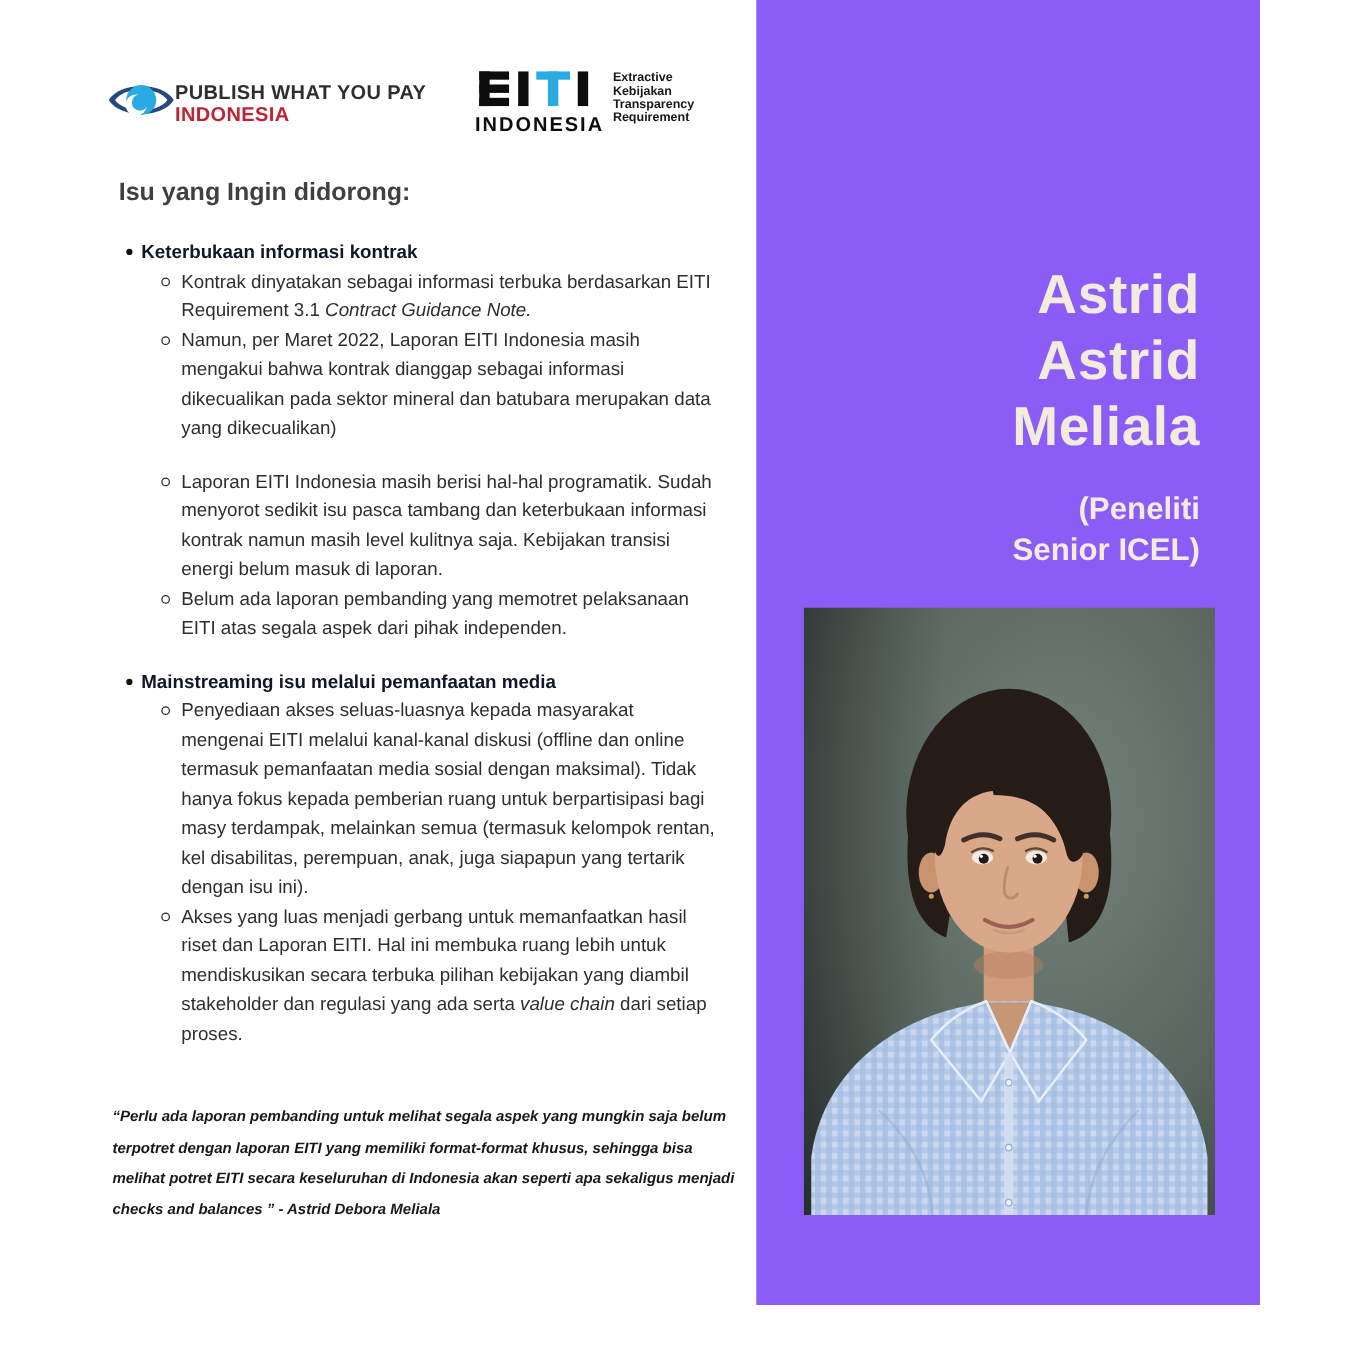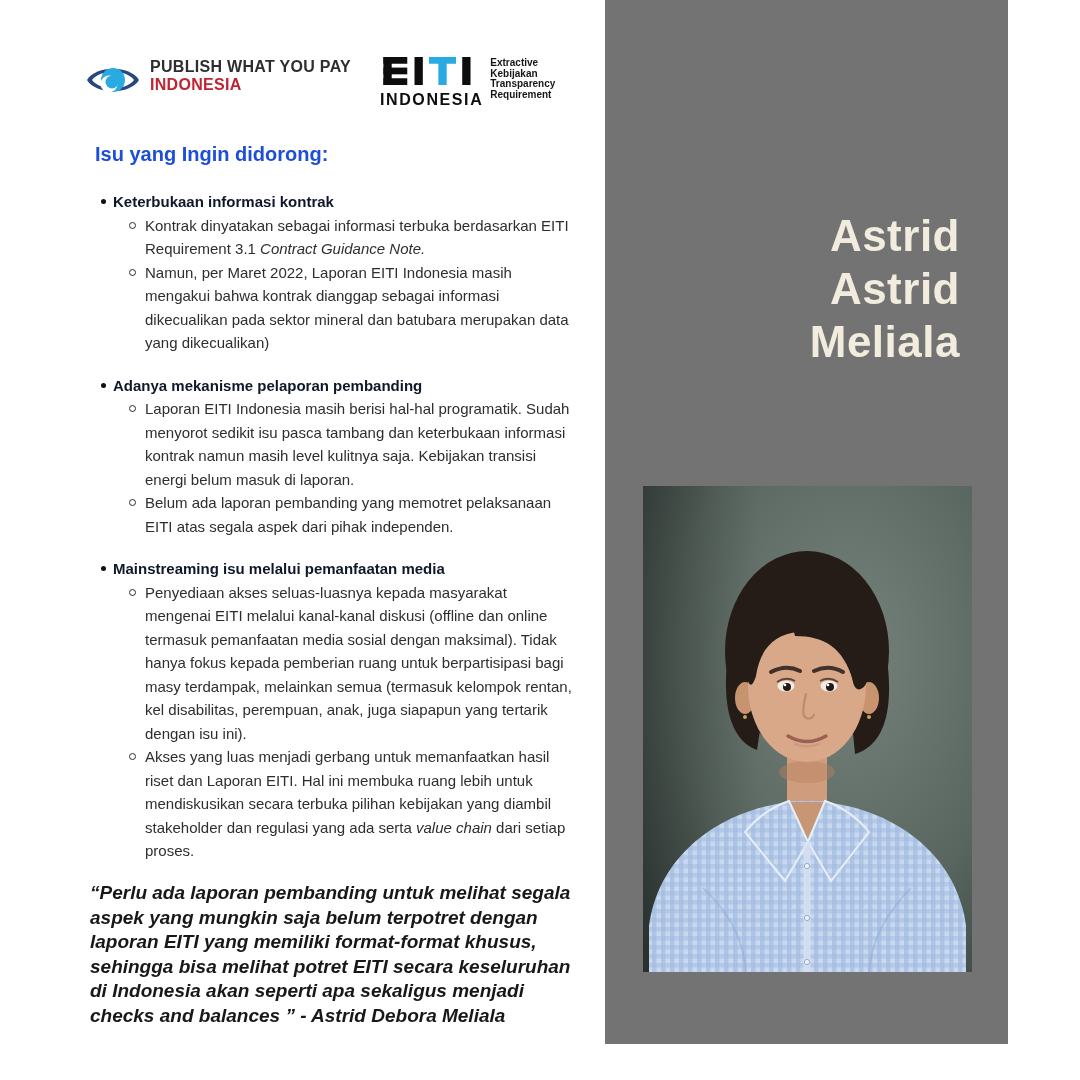--- a/index.html
+++ b/index.html
@@ -2,48 +2,48 @@
 <html><head>
 <meta charset="utf-8">
 <style>
   html,body { margin:0; padding:0; background:#ffffff; }
   .page {
     position:relative; width:1080px; height:1080px; background:#ffffff;
     font-family:"Liberation Sans", sans-serif; overflow:hidden;
   }
 
   
-  .pwyp { position:absolute; left:86px; top:58px; display:flex; align-items:flex-start; gap:10px; }
+  .pwyp { position:absolute; left:86px; top:58px; display:flex; align-items:flex-end; }
   .pwyp-text { display:flex; flex-direction:column; }
   .pwyp-l1 { font-size:16px; font-weight:700; color:#2e2e2e; letter-spacing:.3px; line-height:18px; }
   .pwyp-l2 { font-size:16px; font-weight:700; color:#bf2433; letter-spacing:.3px; line-height:18px; }
 
   .eiti { position:absolute; left:380px; top:57px; }
   .eiti-row { display:flex; gap:7px; }
   .eiti-country { font-size:16px; font-weight:700; color:#0d0d0d; letter-spacing:1.6px; line-height:16px; margin-top:3px; }
   .eiti-tagline { font-size:10px; font-weight:700; color:#161616; line-height:10.5px; padding-top:1px; }
 
   
-  .heading { position:absolute; left:95px; top:143px; margin:0; font-size:20px; font-weight:700; color:#1d4ed8; }
+  .heading { position:absolute; left:95px; top:143px; margin:0; font-size:20px; font-weight:700; color:#404040; }
 
   
   .content { position:absolute; left:95px; top:190px; width:478px; font-size:15px; line-height:23.5px; color:#2e2e2e; }
   .group { margin-bottom:19px; }
   .g-title { position:relative; padding-left:18px; font-weight:700; color:#0f172a; }
   .g-title::before { content:""; position:absolute; left:6px; top:9px; width:5px; height:5px; border-radius:50%; background:#101010; }
   .sub { position:relative; padding-left:50px; }
   .sub::before { content:""; position:absolute; left:34px; top:8px; width:5px; height:5px; border:1.5px solid #2e2e2e; border-radius:50%; background:transparent; }
   .it { font-style:italic; }
 
   
   .quote { position:absolute; left:90px; top:881px; width:502px; margin:0;
-           font-size:19px; line-height:24.5px; font-weight:700; font-style:italic; color:#181818; }
-
-  
-  .panel { position:absolute; left:605px; top:0; width:403px; height:1044px; background:#737373; }
+           font-size:12px; line-height:24.5px; font-weight:700; font-style:italic; color:#181818; }
+
+  
+  .panel { position:absolute; left:605px; top:0; width:403px; height:1044px; background:#8b5cf6; }
   .name { position:absolute; top:209px; right:48px; text-align:right;
           font-size:44px; line-height:53px; font-weight:700; letter-spacing:.5px; color:#f2ecdf; }
   .role { position:absolute; top:391px; right:48px; text-align:right;
           font-size:25px; line-height:33px; font-weight:700; color:#f2ecdf; }
   .photo { position:absolute; left:38px; top:486px; width:329px; height:486px; display:block; }
 </style>
 </head>
 <body>
 
 <div class="page">
@@ -94,21 +94,20 @@
 
   <div class="content">
 
     <div class="group">
       <div class="g-title">Keterbukaan informasi kontrak</div>
       <div class="sub"><span>Kontrak dinyatakan sebagai informasi terbuka berdasarkan EITI Requirement 3.1 </span><span class="it">Contract Guidance Note.</span></div>
       <div class="sub"><span>Namun, per Maret 2022, Laporan EITI Indonesia masih mengakui bahwa kontrak dianggap sebagai informasi dikecualikan pada sektor mineral dan batubara merupakan data yang dikecualikan)</span></div>
     </div>
 
     <div class="group">
-      <div class="g-title">Adanya mekanisme pelaporan pembanding</div>
       <div class="sub"><span>Laporan EITI Indonesia masih berisi hal-hal programatik. Sudah menyorot sedikit isu pasca tambang dan keterbukaan informasi kontrak namun masih level kulitnya saja. Kebijakan transisi energi belum masuk di laporan.</span></div>
       <div class="sub"><span>Belum ada laporan pembanding yang memotret pelaksanaan EITI atas segala aspek dari pihak independen.</span></div>
     </div>
 
     <div class="group">
       <div class="g-title">Mainstreaming isu melalui pemanfaatan media</div>
       <div class="sub"><span>Penyediaan akses seluas-luasnya kepada masyarakat mengenai EITI melalui kanal-kanal diskusi (offline dan online termasuk pemanfaatan media sosial dengan maksimal). Tidak hanya fokus kepada pemberian ruang untuk berpartisipasi bagi masy terdampak, melainkan semua (termasuk kelompok rentan, kel disabilitas, perempuan, anak, juga siapapun yang tertarik dengan isu ini).</span></div>
       <div class="sub"><span>Akses yang luas menjadi gerbang untuk memanfaatkan hasil riset dan Laporan EITI. Hal ini membuka ruang lebih untuk mendiskusikan secara terbuka pilihan kebijakan yang diambil stakeholder dan regulasi yang ada serta </span><span class="it">value chain</span><span> dari setiap proses.</span></div>
     </div>
 
@@ -117,20 +116,24 @@
   <p class="quote">“Perlu ada laporan pembanding untuk melihat segala aspek yang mungkin saja belum terpotret dengan laporan EITI yang memiliki format-format khusus, sehingga bisa melihat potret EITI secara keseluruhan di Indonesia akan seperti apa sekaligus menjadi checks and balances ” - Astrid Debora Meliala</p>
 
   <div class="panel">
 
     <div class="name">
       <div>Astrid</div>
       <div>Astrid</div>
       <div>Meliala</div>
     </div>
 
+    <div class="role">
+      <div>(Peneliti</div>
+      <div>Senior ICEL)</div>
+    </div>
 
     <svg class="photo" viewBox="0 0 329 486" aria-hidden="true">
       <defs>
         <radialGradient id="pbg" cx="0.62" cy="0.35" r="0.95">
           <stop offset="0" stop-color="#75837d"></stop>
           <stop offset="0.55" stop-color="#59665f"></stop>
           <stop offset="1" stop-color="#313b39"></stop>
         </radialGradient>
         <linearGradient id="ledge" x1="0" y1="0" x2="1" y2="0">
           <stop offset="0" stop-color="#000000" stop-opacity="0.28"></stop>

